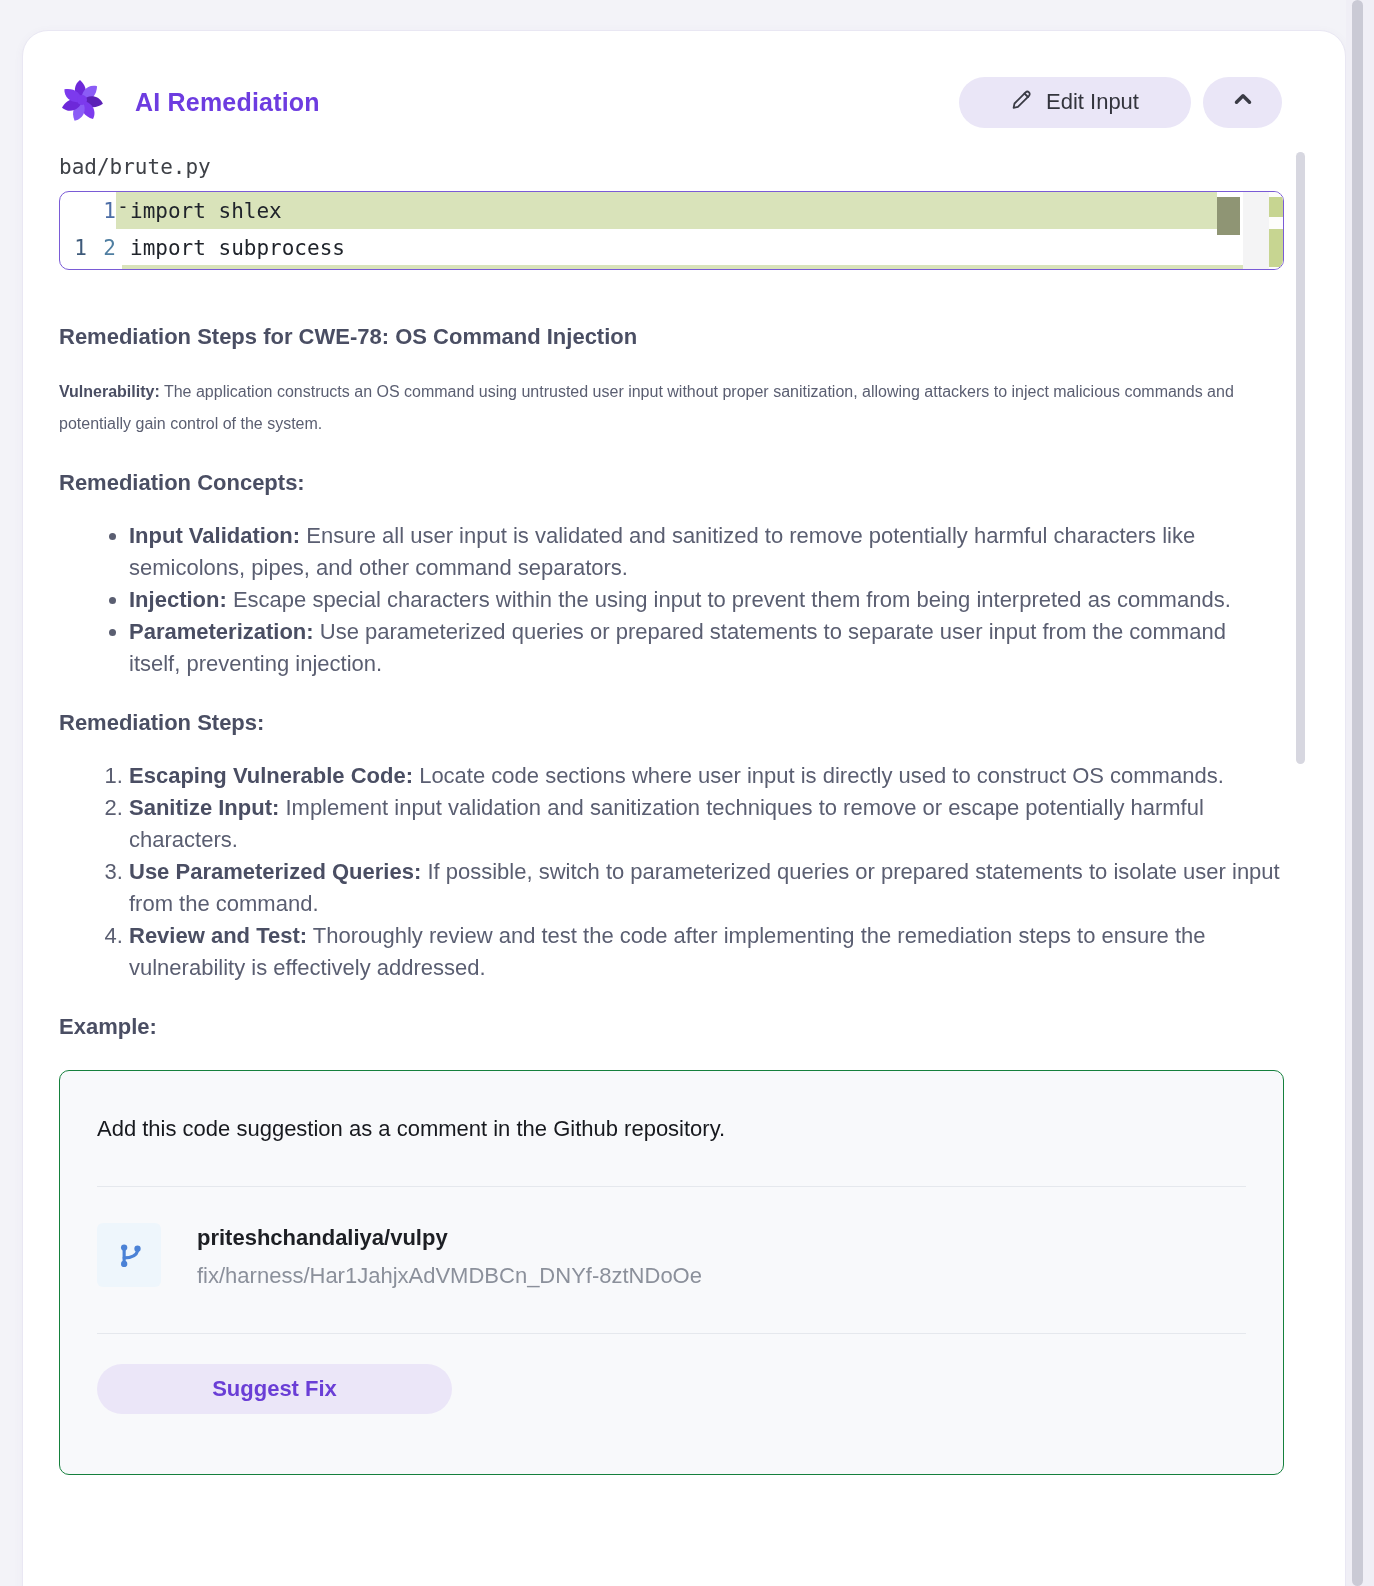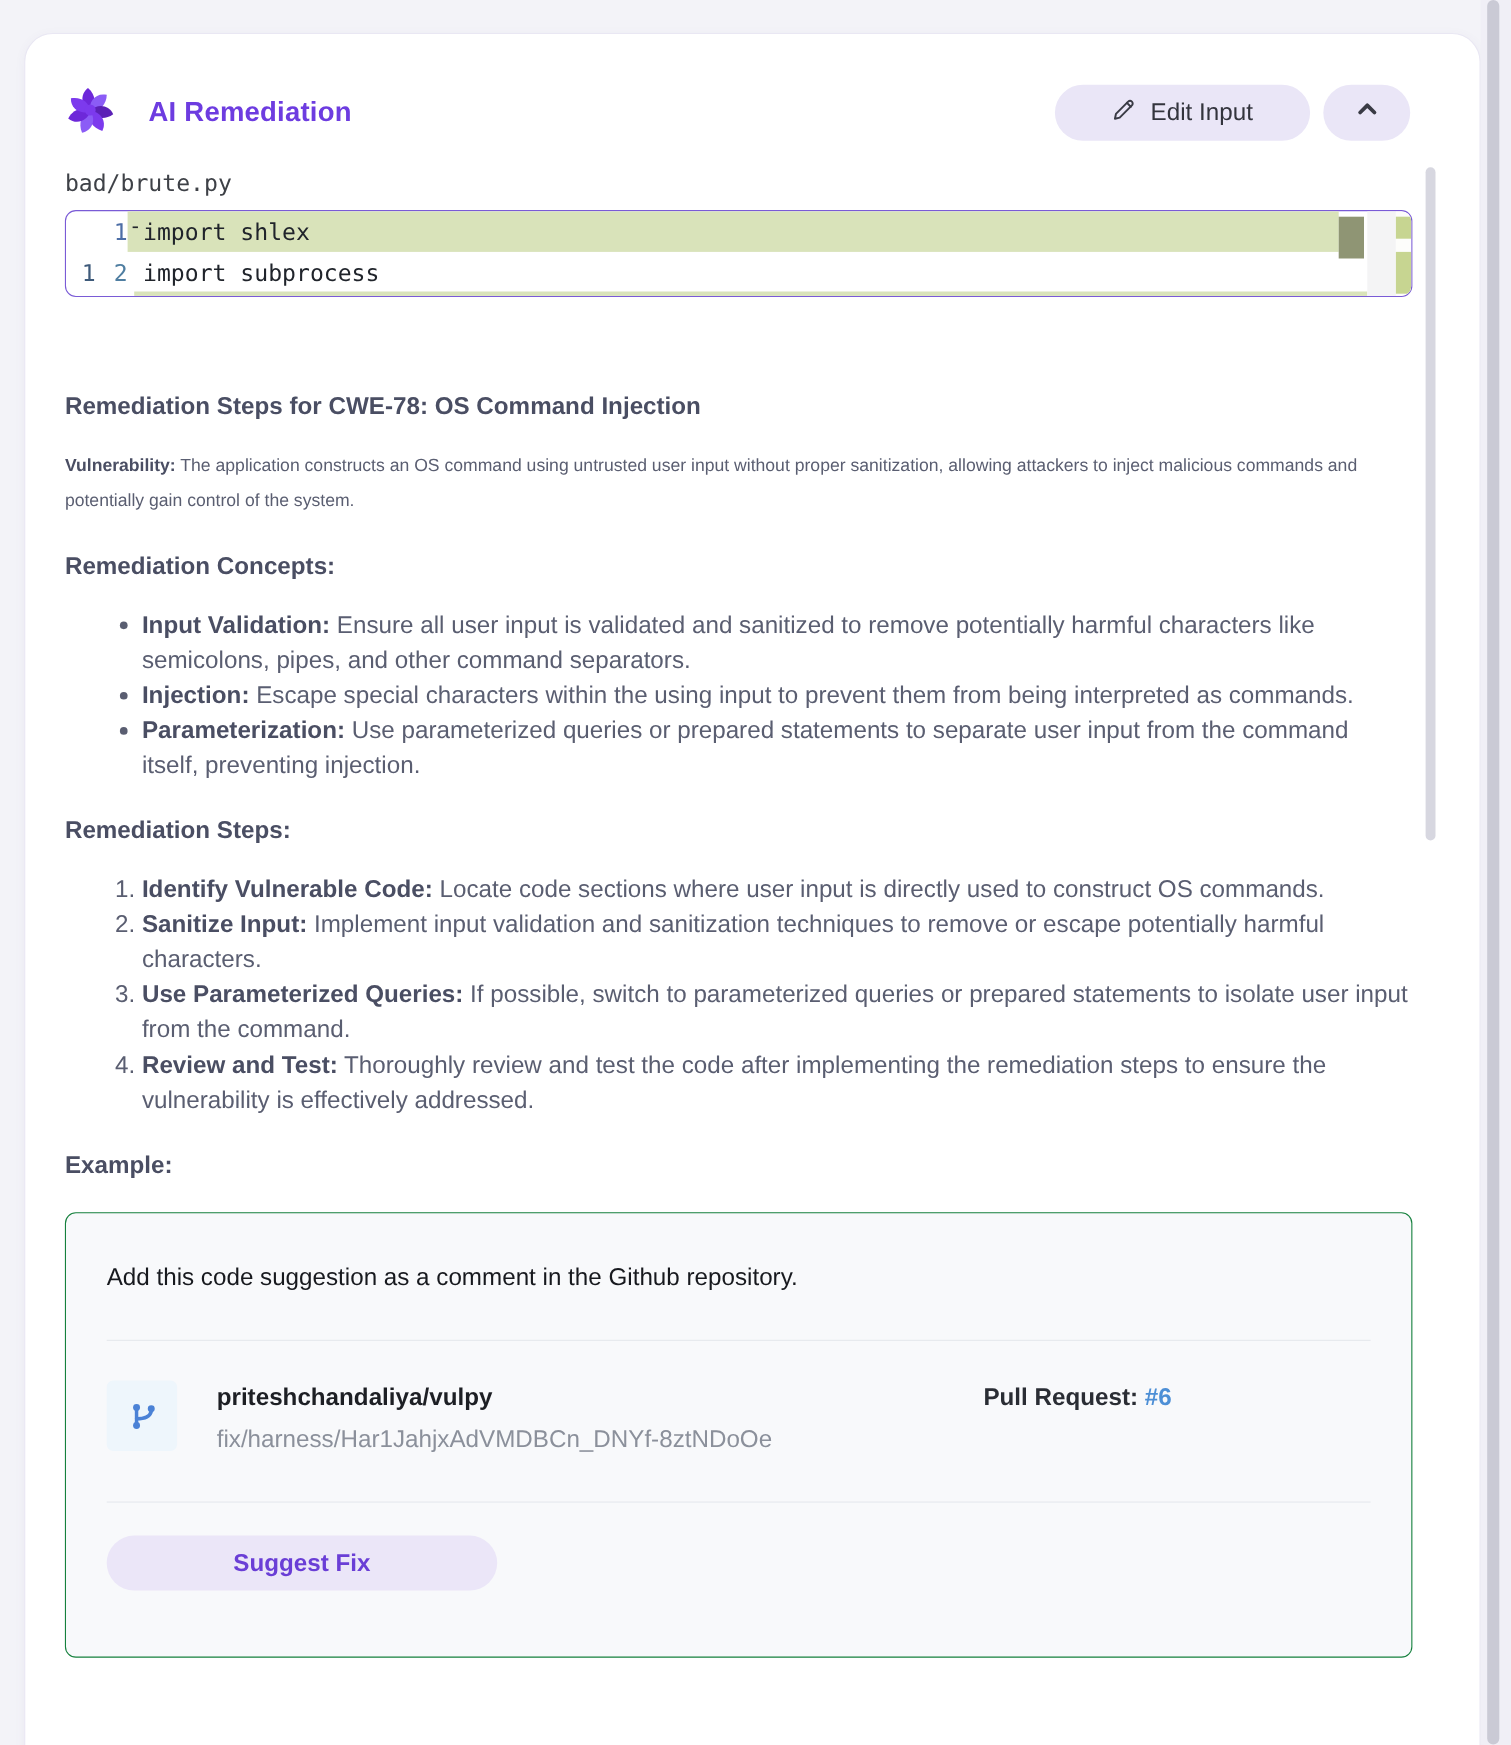--- a/index.html
+++ b/index.html
@@ -68,21 +68,21 @@
   .diff-marker { width: 14px; text-align: center; color: #23262c; position: relative; top: -5px; font-size: 19px; }
   .ctx-marker { width: 14px; }
   .bottom-add-strip { position: absolute; left: 62px; right: 40px; bottom: 0; height: 4px; background: #d9e3ba; }
   .code-scroll-thumb { position: absolute; right: 43px; top: 5px; width: 23px; height: 38px; background: #8f9574; }
   .code-scroll-track { position: absolute; right: 14px; top: 0; bottom: 0; width: 26px; background: #f4f4f5; }
   .code-minimap { position: absolute; right: 0; top: 0; bottom: 0; width: 14px; background: #fdfdfb; }
   .mm-block1 { position: absolute; right: 0; top: 5px; width: 14px; height: 20px; background: #c7d591; }
   .mm-block2 { position: absolute; right: 0; top: 37px; width: 14px; height: 38px; background: #c7d591; }
 
   
-  .prose { margin-top: 86px; }
+  .prose { margin-top: 54px; }
   .sec-h { font-size: 22px; font-weight: 700; color: #4a4e63; }
   .prose p { font-size: 16px; line-height: 32px; color: #5a5e71; margin-top: 26px; }
   .prose p b, .prose li b { color: #4a4e63; }
   .prose .gap { margin-top: 30px; }
   ul.concepts, ol.steps {
     margin-top: 24px; padding-left: 70px;
     font-size: 22px; line-height: 32px; color: #5a5e71;
   }
   ul.concepts li::marker, ol.steps li::marker { color: #5a5e71; }
 
@@ -226,21 +226,21 @@
 
     <div class="sec-h gap">Remediation Concepts:</div>
     <ul class="concepts">
       <li><b>Input Validation:</b><span> Ensure all user input is validated and sanitized to remove potentially harmful characters like semicolons, pipes, and other command separators.</span></li>
       <li><b>Injection:</b><span> Escape special characters within the using input to prevent them from being interpreted as commands.</span></li>
       <li><b>Parameterization:</b><span> Use parameterized queries or prepared statements to separate user input from the command itself, preventing injection.</span></li>
     </ul>
 
     <div class="sec-h gap">Remediation Steps:</div>
     <ol class="steps">
-      <li><b>Identify Vulnerable Code:</b><span> Locate code sections where user input is directly used to construct OS commands.</span></li>
+      <li><b>Escaping Vulnerable Code:</b><span> Locate code sections where user input is directly used to construct OS commands.</span></li>
       <li><b>Sanitize Input:</b><span> Implement input validation and sanitization techniques to remove or escape potentially harmful characters.</span></li>
       <li><b>Use Parameterized Queries:</b><span> If possible, switch to parameterized queries or prepared statements to isolate user input from the command.</span></li>
       <li><b>Review and Test:</b><span> Thoroughly review and test the code after implementing the remediation steps to ensure the vulnerability is effectively addressed.</span></li>
     </ol>
 
     <div class="sec-h gap">Example:</div>
   </div>
 
   <div class="sugg-card">
     <div class="sugg-instruction">Add this code suggestion as a comment in the Github repository.</div>
@@ -254,24 +254,20 @@
             <circle cx="10" cy="9.5" r="2.6" fill="#4b82d6" stroke="none"></circle>
             <circle cx="10" cy="23" r="2.6" fill="#4b82d6" stroke="none"></circle>
             <circle cx="21" cy="10.5" r="2.6" fill="#4b82d6" stroke="none"></circle>
           </svg>
         </span>
       </div>
       <div>
         <div class="repo-name">priteshchandaliya/vulpy</div>
         <div class="repo-branch">fix/harness/Har1JahjxAdVMDBCn_DNYf-8ztNDoOe</div>
       </div>
-      <div class="pr-cell">
-        <span>Pull Request:</span>
-        <a class="pr-link">#6</a>
-      </div>
     </div>
     <hr class="sugg-divider">
     <button class="suggest-btn">Suggest Fix</button>
   </div>
 
 </div>
 
 <div class="panel-scroll-thumb"></div>
 <div class="page-scroll-track"></div>
 <div class="page-scroll-thumb"></div>

